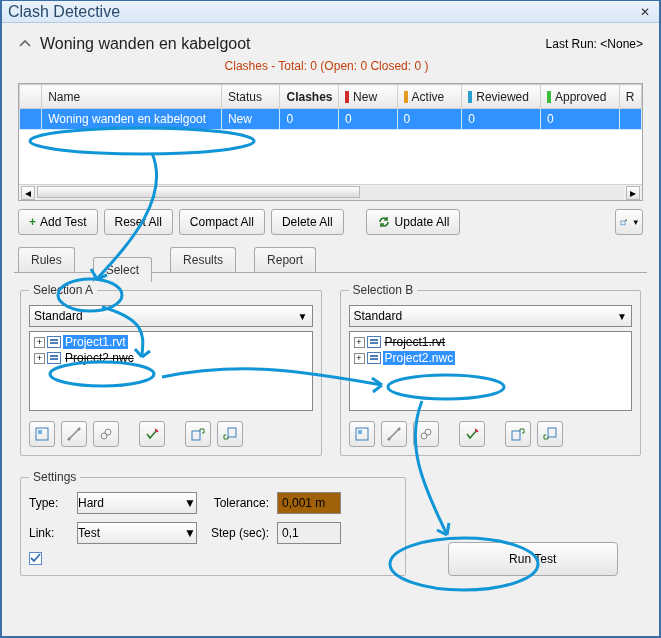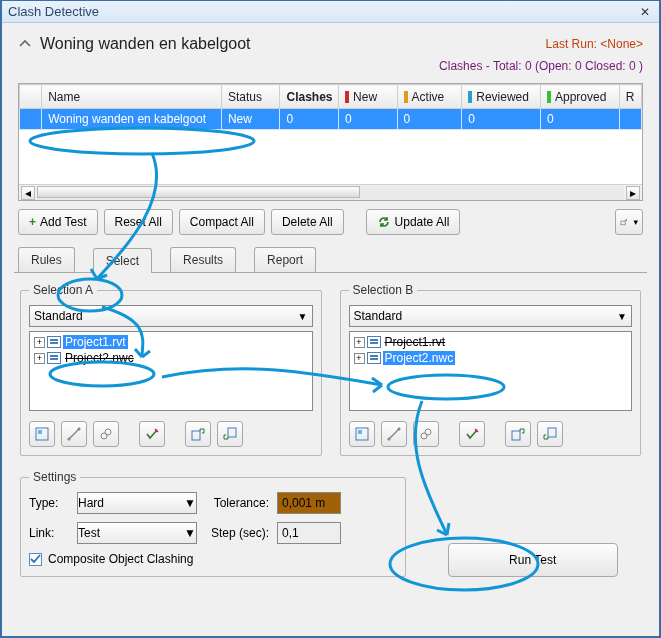--- a/index.html
+++ b/index.html
@@ -1,45 +1,45 @@
 <!DOCTYPE html>
 <html><head>
 <meta charset="utf-8">
 <style>
 * { box-sizing: border-box; font-family: "Segoe UI", Tahoma, sans-serif; font-size: 12px; }
 body { margin: 0; background: #fff; }
 .window { width: 661px; height: 638px; border: 2px solid #3b6ea5; border-top-width: 1px; background: #f0f0f0; position: relative; }
 .titlebar { background: linear-gradient(#eaf2fb, #d9e8f8); height: 22px; display: flex; align-items: center; padding: 0 6px; border-bottom: 1px solid #b5c9de; }
-.titlebar .title { flex: 1; color: #2a4a6c; font-size: 13px; }
+.titlebar .title { flex: 1; color: #2a4a6c; font-size: 16px; }
 .titlebar .close { width: 16px; height: 16px; display: flex; align-items: center; justify-content: center; color: #333; cursor: pointer; }
 .body { padding: 8px; }
 .headerrow { display: flex; align-items: center; padding: 4px 8px; }
 .chev { width: 14px; height: 14px; display: inline-block; margin-right: 8px; }
 .chev svg { width: 14px; height: 14px; }
 .section-title { font-size: 16px; color: #222; flex: 1; }
-.lastrun { color: #c2410c; font-size: 12px; text-align: right; }
-.clashsummary { text-align: right; padding: 2px 8px 6px 0; color: #701a75; }
+.lastrun { color: #000000; font-size: 12px; text-align: right; }
+.clashsummary { text-align: center; padding: 2px 8px 6px 0; color: #c2410c; }
 .gridwrap { border: 1px solid #a8a8a8; background: #fff; margin: 4px 8px 0 8px; height: 118px; overflow: hidden; position: relative; }
 table.grid { width: 100%; border-collapse: collapse; table-layout: fixed; }
 table.grid th { background: linear-gradient(#fdfdfd, #e9e9e9); border: 1px solid #cfcfcf; padding: 4px 6px; text-align: left; font-weight: normal; color: #222; height: 24px; }
 table.grid th .bar { display: inline-block; width: 4px; height: 12px; margin-right: 4px; vertical-align: middle; }
 table.grid td { border: 1px solid #cfe6ff; padding: 3px 6px; color: #fff; }
 tr.selrow td { background: #2f92ff; }
 .hscroll { position: absolute; bottom: 0; left: 0; right: 0; height: 16px; background: #f0f0f0; border-top: 1px solid #d0d0d0; display: flex; align-items: center; padding: 0 2px; }
 .hscroll .arrow { width: 14px; height: 14px; background: linear-gradient(#fff,#e5e5e5); border: 1px solid #b8b8b8; display: flex; align-items: center; justify-content: center; }
 .hscroll .track { flex: 1; height: 14px; background: #eaeaea; margin: 0 2px; position: relative; }
 .hscroll .thumb { position: absolute; left: 0; top: 0; height: 12px; width: 55%; background: linear-gradient(#fdfdfd,#dcdcdc); border: 1px solid #b8b8b8; }
 .btnrow { display: flex; align-items: center; gap: 6px; padding: 8px; }
 .btn { background: linear-gradient(#fdfdfd,#e8e8e8); border: 1px solid #a8a8a8; border-radius: 3px; padding: 4px 10px; cursor: pointer; display: inline-flex; align-items: center; gap: 4px; height: 26px; }
 .btn .plus { color: #2a8a2a; font-weight: bold; }
 .iconbtn { width: 28px; padding: 4px; justify-content: center; }
 .spacer { flex: 1; }
 .tabs { display: flex; gap: 16px; padding: 0 8px; margin-top: 4px; }
 .tab { border: 1px solid #a8a8a8; border-bottom: none; background: linear-gradient(#f8f8f8,#e8e8e8); padding: 5px 12px; border-radius: 3px 3px 0 0; margin-right: 2px; cursor: pointer; color: #333; }
-.tab.active { background: #f0f0f0; position: relative; top: 1px; }
+.tab.active { background: #f0f0f0; position: relative; top: 10px; }
 .tabpanel { border-top: 1px solid #a8a8a8; margin: 0 4px; padding: 10px 6px 6px 6px; }
 .selrow2 { display: flex; gap: 18px; }
 fieldset { border: 1px solid #b8b8b8; border-radius: 2px; padding: 8px; margin: 0; flex: 1; }
 fieldset legend { padding: 0 4px; color: #333; }
 .combo { width: 100%; height: 22px; border: 1px solid #888; background: linear-gradient(#fff,#eaeaea); padding: 0 4px; display: flex; align-items: center; justify-content: space-between; cursor: pointer; }
 .combo .arr { font-size: 10px; }
 .tree { border: 1px solid #888; background: #fff; height: 80px; margin-top: 4px; padding: 2px; overflow: auto; }
 .treeitem { display: flex; align-items: center; gap: 2px; padding: 1px 2px; }
 .treeitem .pm { width: 11px; height: 11px; border: 1px solid #888; display: inline-flex; align-items: center; justify-content: center; font-size: 9px; line-height: 1; background: #fff; }
 .treeitem .fic { width: 14px; height: 12px; background: #fff; border: 1px solid #4a7dbb; display: inline-block; position: relative; }
@@ -324,21 +324,20 @@
             <div class="txt" style="background:#eee">
                 <span>0,1</span>
               </div>
           </div>
           <div class="chk">
             <span class="box">
               <svg viewBox="0 0 11 11">
                   <path d="M1 5l3 3 6-7" fill="none" stroke="#2a6fb5" stroke-width="1.8"></path>
                 </svg>
             </span>
-            <span>Composite Object Clashing</span>
           </div>
         </fieldset>
 
         <div style="flex:1; display:flex; align-items:center; justify-content:center; margin-top:14px;">
           <div class="runbtn">
             <span>Run Test</span>
           </div>
         </div>
       </div>
     </div>

